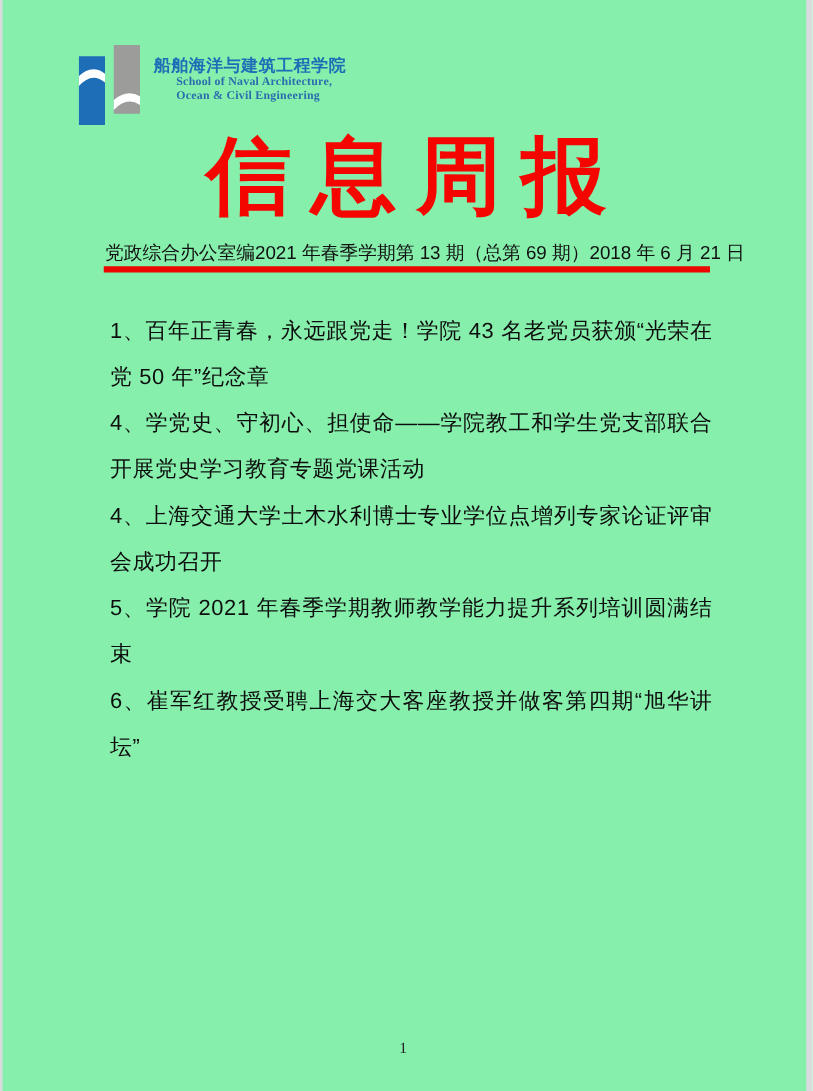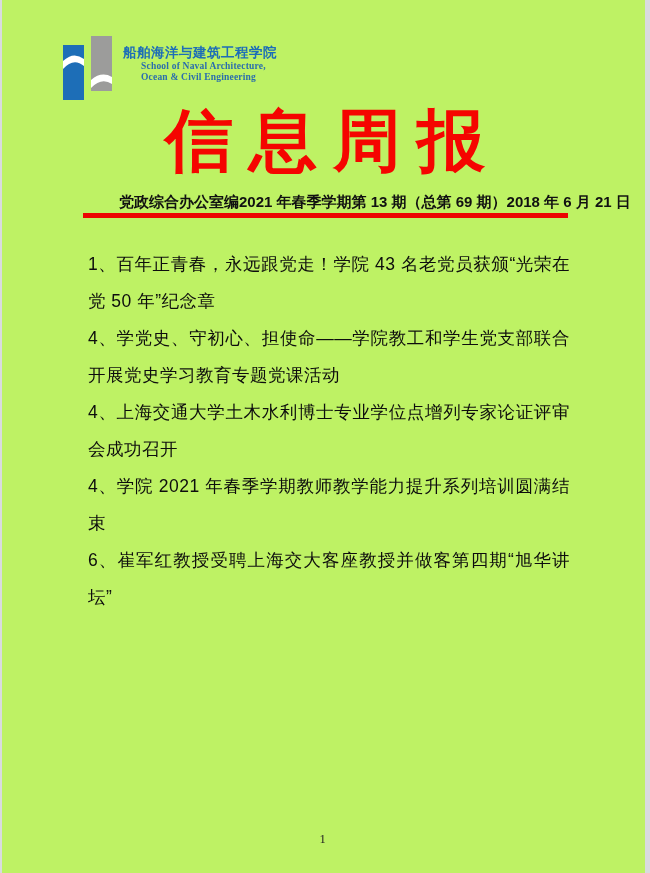--- a/index.html
+++ b/index.html
@@ -5,21 +5,21 @@
   html, body {
     margin: 0;
     padding: 0;
     background: #ffffff;
     font-family: "Liberation Sans", "DejaVu Sans", sans-serif;
   }
   .stage {
     position: relative;
     width: 650px;
     height: 873px;
-    background: #bef264;
+    background: #86efac;
     overflow: hidden;
   }
   .edge {
     position: absolute;
     top: 0;
     bottom: 0;
     background: #d9dbde;
   }
   .edge-left  { left: 0;  width: 2px; }
   .edge-right { right: 0; width: 5px; }
@@ -68,24 +68,23 @@
   
   .publine {
     position: absolute;
     left: 84px;
     top: 193px;
     width: 484px;
     display: flex;
     justify-content: space-between;
     align-items: baseline;
     font-size: 15px;
-    font-weight: bold;
+    font-weight: normal;
     color: #111111;
     white-space: nowrap;
-    margin-left: 35px;
   }
   .red-rule {
     position: absolute;
     left: 83px;
     top: 213px;
     width: 485px;
     height: 5px;
   }
 
   
@@ -147,21 +146,21 @@
     <span>党政综合办公室编</span>
     <span>2021 年春季学期第 13 期（总第 69 期）</span>
     <span>2018 年 6 月 21 日</span>
   </div>
   <div class="red-rule" style="background: rgb(236, 6, 0);"></div>
 
   <main class="toc">
     <p>1、百年正青春，永远跟党走！学院 43 名老党员获颁“光荣在党 50 年”纪念章</p>
     <p>4、学党史、守初心、担使命——学院教工和学生党支部联合开展党史学习教育专题党课活动</p>
     <p>4、上海交通大学土木水利博士专业学位点增列专家论证评审会成功召开</p>
-    <p>4、学院 2021 年春季学期教师教学能力提升系列培训圆满结束</p>
+    <p>5、学院 2021 年春季学期教师教学能力提升系列培训圆满结束</p>
     <p>6、崔军红教授受聘上海交大客座教授并做客第四期“旭华讲坛”</p>
   </main>
 
   <footer class="page-footer">
     <span class="page-number">1</span>
   </footer>
 
 </div>
 
 </body></html>

